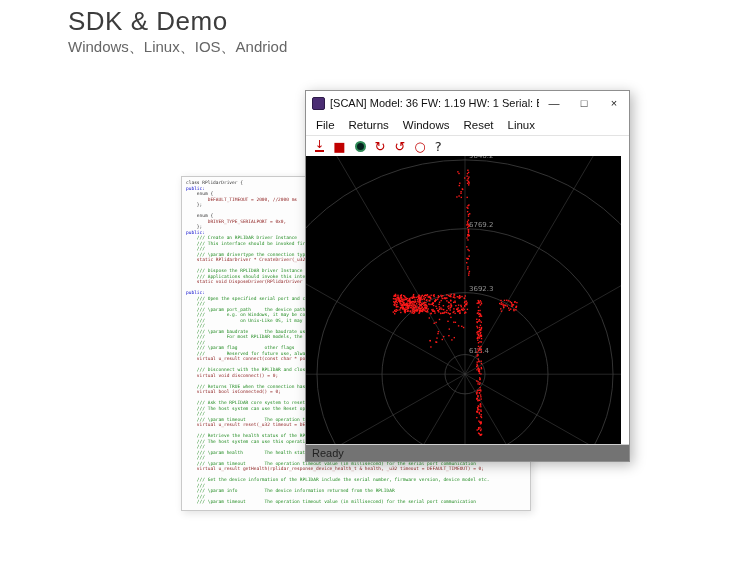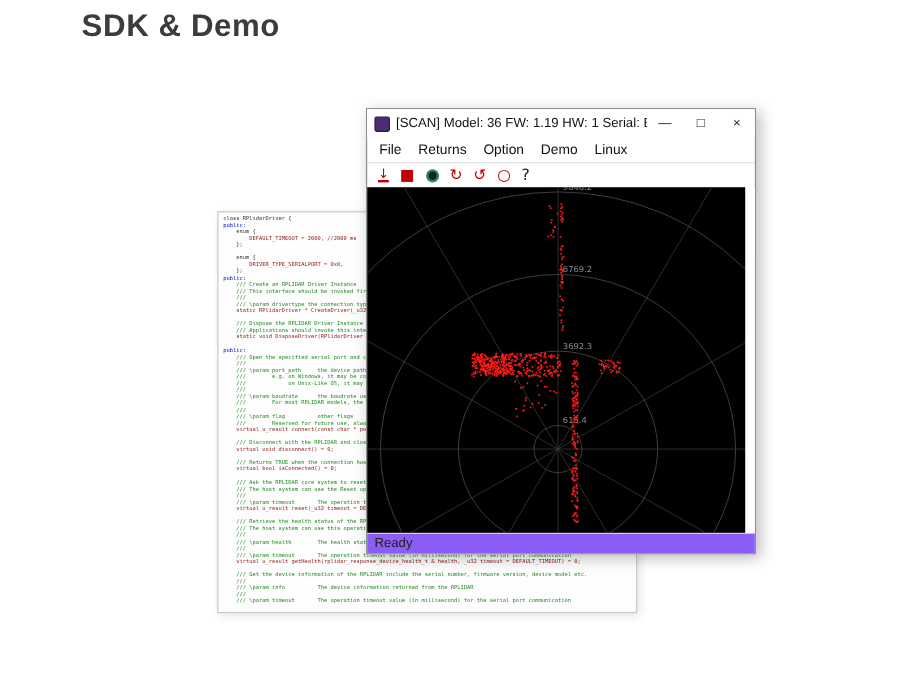--- a/index.html
+++ b/index.html
@@ -1,21 +1,21 @@
 <!DOCTYPE html>
 <html><head>
 <meta charset="utf-8">
 <style>
   * { margin:0; padding:0; box-sizing:border-box; }
   html,body { width:750px; height:565px; background:#ffffff; overflow:hidden;
               font-family:"Liberation Sans", sans-serif; }
   .stage { position:relative; width:750px; height:565px; background:#fff; }
 
   
-  .page-title { position:absolute; left:68px; top:6px; font-size:26px; font-weight:700;
+  .page-title { position:absolute; left:68px; top:6px; font-size:26px; font-weight:400;
                 color:#3c3c3c; letter-spacing:0.5px; }
   .page-subtitle { position:absolute; left:68px; top:38px; font-size:15px; color:#666; }
 
   
   .code-window { position:absolute; left:181px; top:176px; width:350px; height:335px;
                  background:#fdfdfd; border:1px solid #c9c9c9;
                  box-shadow:2px 2px 8px rgba(0,0,0,0.12); overflow:hidden; }
   .code-content { padding:3px 0 0 4px; font-family:"DejaVu Sans Mono", monospace;
                   font-size:4.5px; line-height:5.5px; white-space:pre; }
   .cl { height:5.5px; color:#333; }
@@ -41,48 +41,49 @@
   .toolbar { height:21px; display:flex; align-items:center; gap:9px; padding:0 9px;
              border-top:1px solid #e3e3e3; flex:0 0 auto; }
   .tool-btn { font-size:13px; line-height:13px; cursor:default; font-family:"DejaVu Sans", sans-serif; }
   .tool-btn.underbar { border-bottom:2px solid currentColor; line-height:10px; font-size:11px; }
   .tool-btn.circle { width:11px; height:11px; border-radius:50%; background:#06231f;
                      border:2px solid #2e8b57; font-size:0; }
   .radar { flex:1 1 auto; position:relative; background:#fff; }
   .radar-black { position:absolute; left:0; top:0; bottom:0; right:8px; background:#000; }
   .radar-black svg { display:block; width:100%; height:100%; }
   .statusbar { height:17px; border-top:1px solid #cfcfcf; display:flex; align-items:center;
-               padding:0 6px; font-size:11px; color:#222; flex:0 0 auto; background:#8b5cf6; }
+               padding:0 6px; font-size:11px; color:#222; flex:0 0 auto; background:#737373; }
 </style>
 </head>
 <body>
 
 <div class="stage">
 
   <div class="page-title">SDK &amp; Demo</div>
+  <div class="page-subtitle">Windows、Linux、IOS、Andriod</div>
 
   <div class="code-window">
     <div class="code-content"><div class="cl p">class RPlidarDriver {</div><div class="cl k">public:</div><div class="cl p">    enum {</div><div class="cl m">        DEFAULT_TIMEOUT = 2000, //2000 ms</div><div class="cl p">    };</div><div class="cl p"> </div><div class="cl p">    enum {</div><div class="cl m">        DRIVER_TYPE_SERIALPORT = 0x0,</div><div class="cl p">    };</div><div class="cl k">public:</div><div class="cl g">    /// Create an RPLIDAR Driver Instance</div><div class="cl g">    /// This interface should be invoked first before any other operations</div><div class="cl g">    ///</div><div class="cl g">    /// \param drivertype the connection type used by the driver.</div><div class="cl m">    static RPlidarDriver * CreateDriver(_u32 drivertype = DRIVER_TYPE_SERIALPORT);</div><div class="cl p"> </div><div class="cl g">    /// Dispose the RPLIDAR Driver Instance specified by the drv parameter</div><div class="cl g">    /// Applications should invoke this interface when the driver instance is no longer used in order to free memory</div><div class="cl m">    static void DisposeDriver(RPlidarDriver * drv);</div><div class="cl p"> </div><div class="cl k">public:</div><div class="cl g">    /// Open the specified serial port and connect to a target RPLIDAR device</div><div class="cl g">    ///</div><div class="cl g">    /// \param port_path     the device path of the serial port</div><div class="cl g">    ///        e.g. on Windows, it may be com3 or \\.\com10</div><div class="cl g">    ///             on Unix-Like OS, it may be /dev/ttyS1, /dev/ttyUSB2, etc</div><div class="cl g">    ///</div><div class="cl g">    /// \param baudrate      the baudrate used</div><div class="cl g">    ///        For most RPLIDAR models, the baudrate should be set to 115200</div><div class="cl g">    ///</div><div class="cl g">    /// \param flag          other flags</div><div class="cl g">    ///        Reserved for future use, always set to Zero</div><div class="cl m">    virtual u_result connect(const char * port_path, _u32 baudrate, _u32 flag = 0) = 0;</div><div class="cl p"> </div><div class="cl g">    /// Disconnect with the RPLIDAR and close the serial port</div><div class="cl m">    virtual void disconnect() = 0;</div><div class="cl p"> </div><div class="cl g">    /// Returns TRUE when the connection has been established</div><div class="cl m">    virtual bool isConnected() = 0;</div><div class="cl p"> </div><div class="cl g">    /// Ask the RPLIDAR core system to reset it self</div><div class="cl g">    /// The host system can use the Reset operation to help RPLIDAR escape the self-protection mode.</div><div class="cl g">    ///</div><div class="cl g">    /// \param timeout       The operation timeout value (in millisecond) for the serial port communication</div><div class="cl m">    virtual u_result reset(_u32 timeout = DEFAULT_TIMEOUT) = 0;</div><div class="cl p"> </div><div class="cl g">    /// Retrieve the health status of the RPLIDAR</div><div class="cl g">    /// The host system can use this operation to check whether RPLIDAR is in the self-protection mode</div><div class="cl g">    ///</div><div class="cl g">    /// \param health        The health status</div><div class="cl g">    ///</div><div class="cl g">    /// \param timeout       The operation timeout value (in millisecond) for the serial port communication</div><div class="cl m">    virtual u_result getHealth(rplidar_response_device_health_t &amp; health, _u32 timeout = DEFAULT_TIMEOUT) = 0;</div><div class="cl p"> </div><div class="cl g">    /// Get the device information of the RPLIDAR include the serial number, firmware version, device model etc.</div><div class="cl g">    ///</div><div class="cl g">    /// \param info          The device information returned from the RPLIDAR</div><div class="cl g">    ///</div><div class="cl g">    /// \param timeout       The operation timeout value (in millisecond) for the serial port communication</div></div>
   </div>
 
   <div class="scan-window">
     <div class="titlebar">
       <span class="app-icon"></span>
       <span class="title-text">[SCAN] Model: 36 FW: 1.19 HW: 1 Serial: B2D293C1E183...</span>
       <span class="win-controls">
         <span class="win-btn">—</span>
         <span class="win-btn">□</span>
         <span class="win-btn">×</span>
       </span>
     </div>
     <div class="menubar">
         <span class="menu-item">File</span>
         <span class="menu-item">Returns</span>
-        <span class="menu-item">Option</span>
-        <span class="menu-item">Demo</span>
+        <span class="menu-item">Windows</span>
+        <span class="menu-item">Reset</span>
         <span class="menu-item">Linux</span>
       </div>
     <div class="toolbar">
         <span class="tool-btn underbar" style="color: rgb(192, 0, 0);">↓</span>
         <span class="tool-btn" style="color: rgb(192, 0, 0);">■</span>
         <span class="tool-btn circle" style="color: rgb(6, 35, 31);"></span>
         <span class="tool-btn" style="color: rgb(192, 0, 0);">↻</span>
         <span class="tool-btn" style="color: rgb(192, 0, 0);">↺</span>
         <span class="tool-btn" style="color: rgb(192, 0, 0);">○</span>
         <span class="tool-btn" style="color: rgb(34, 34, 34);">?</span>

